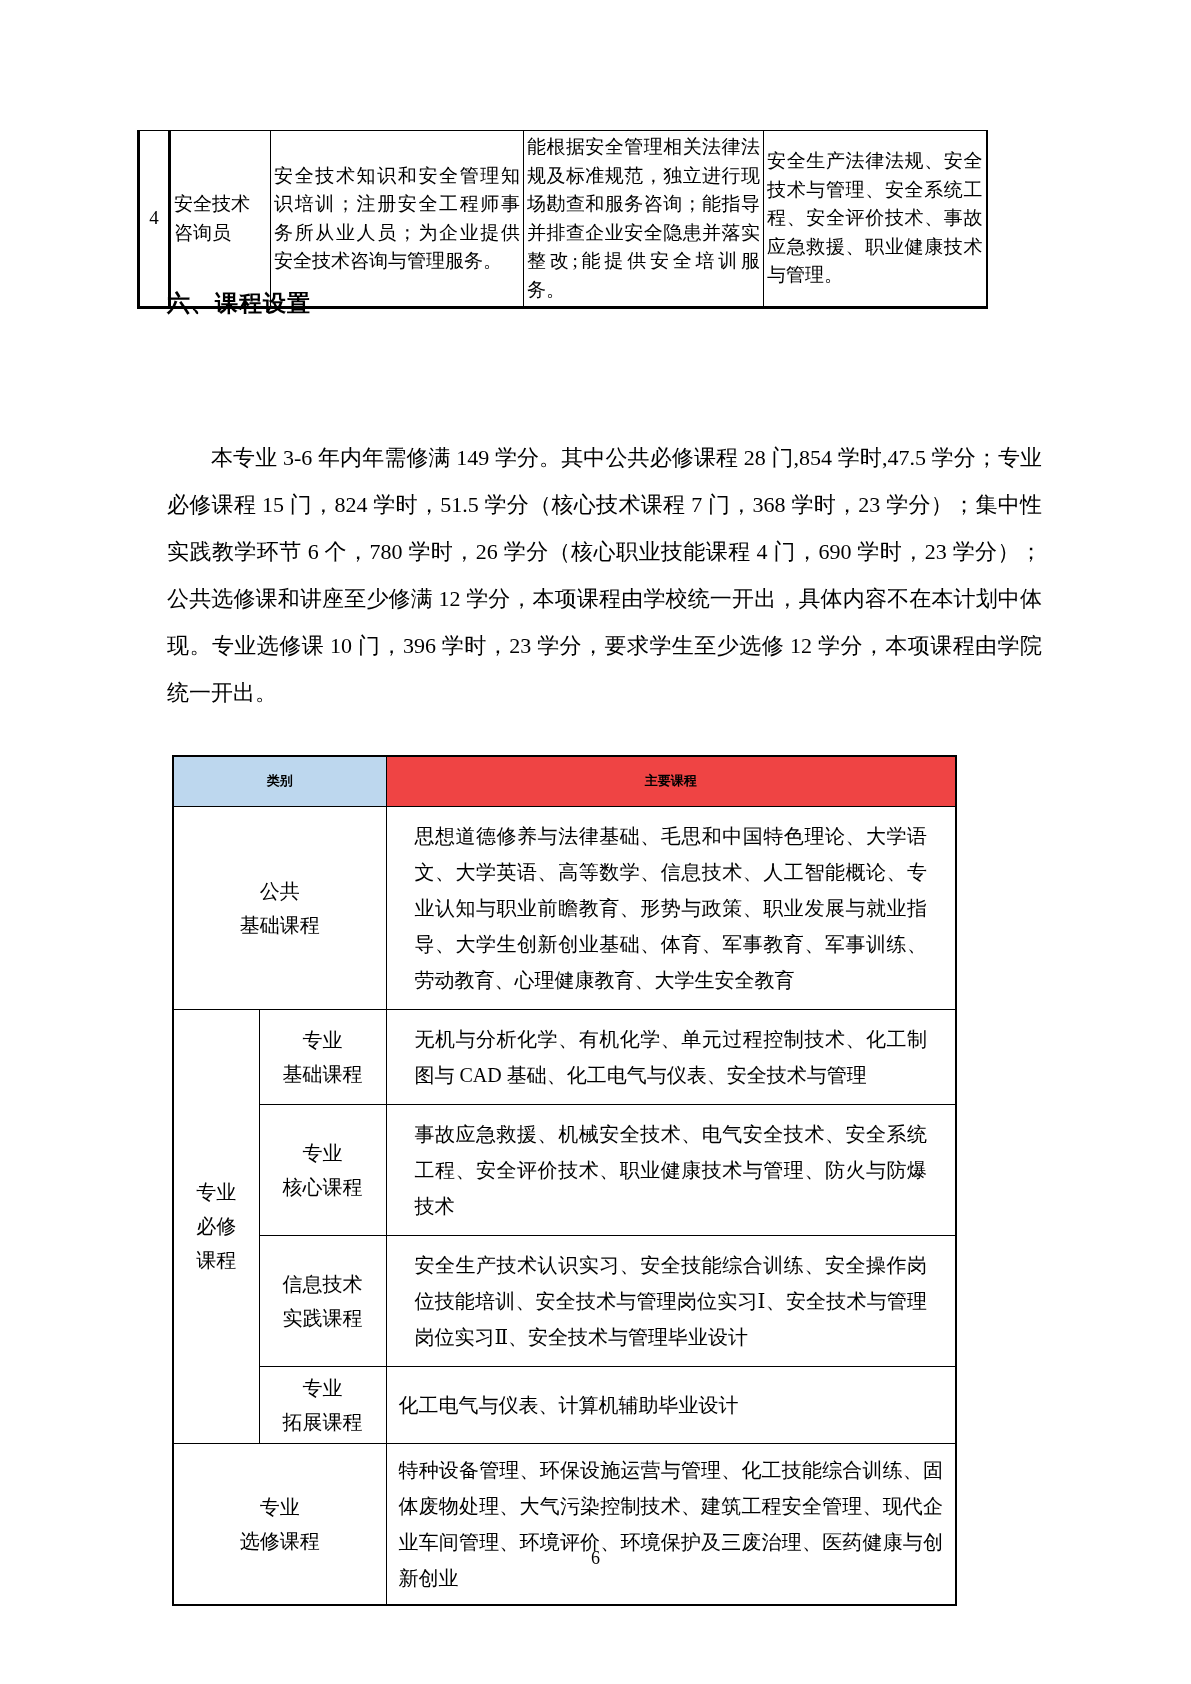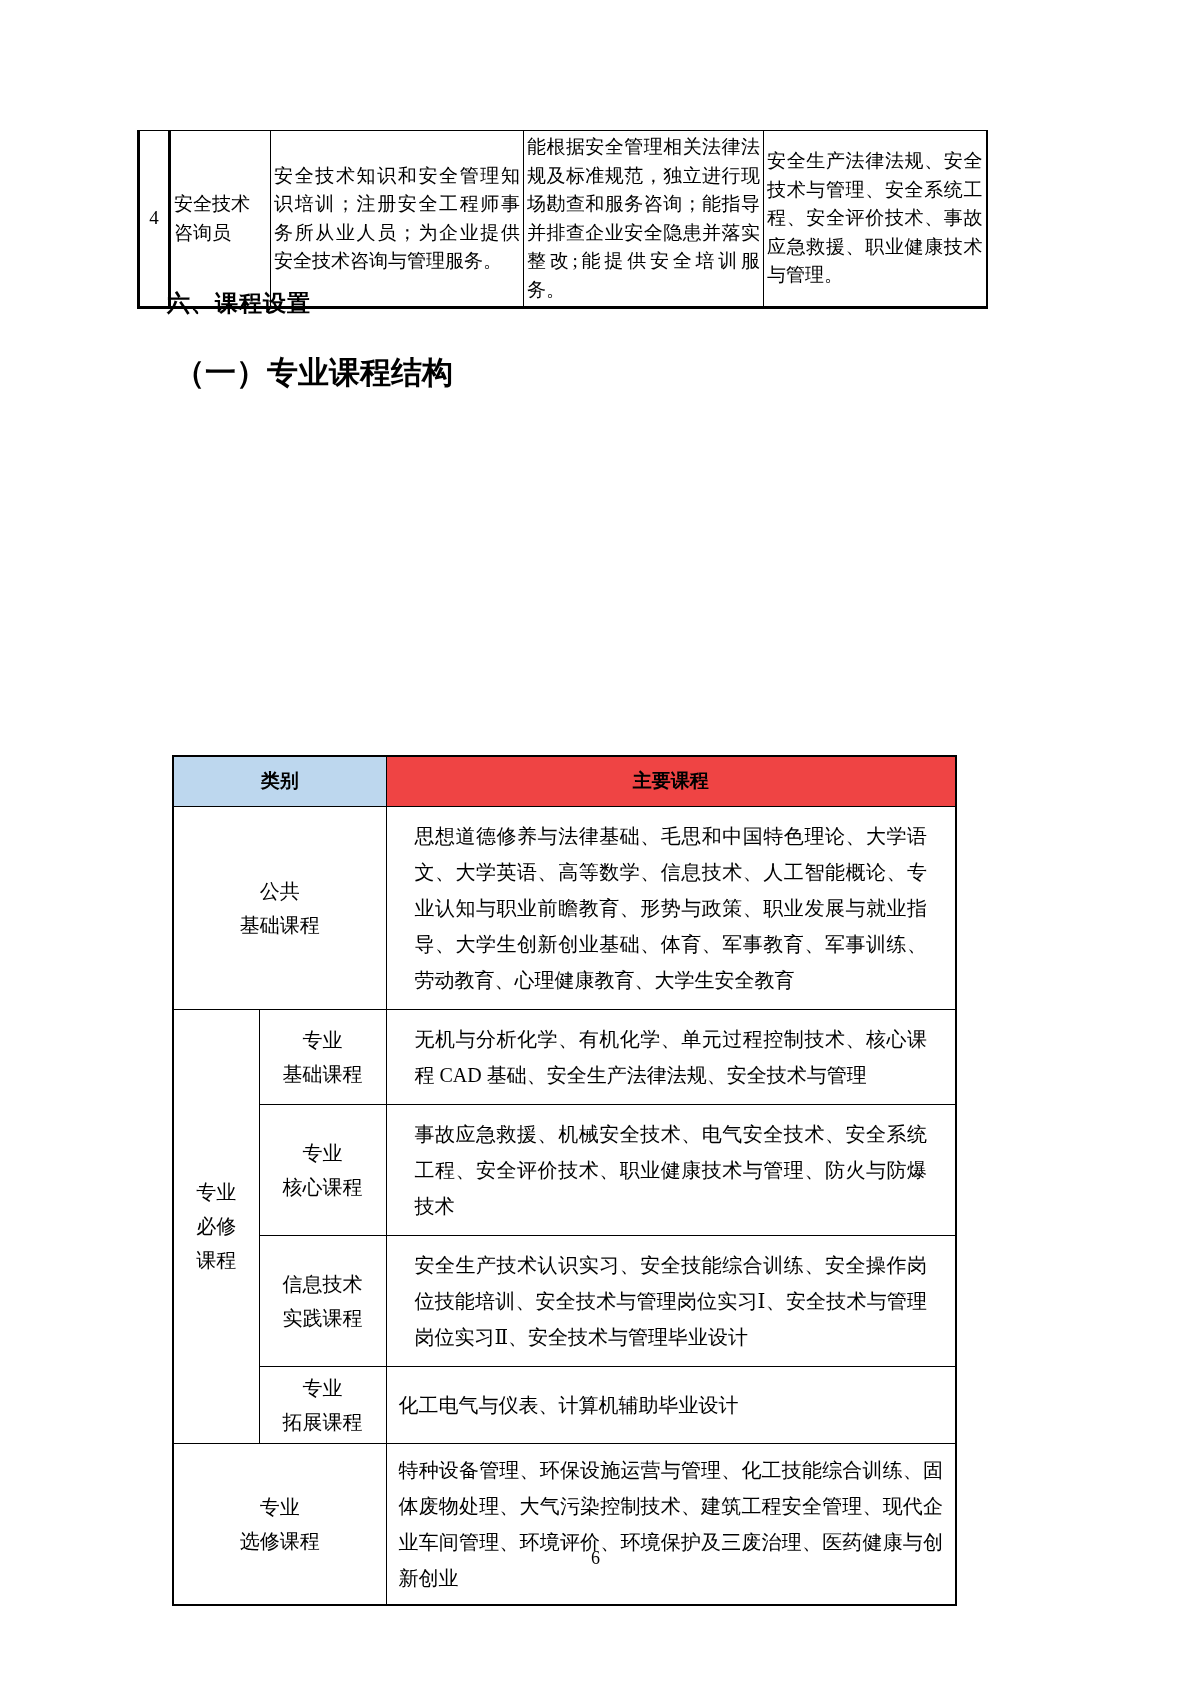--- a/index.html
+++ b/index.html
@@ -80,21 +80,21 @@
   .course-table {
     position: absolute;
     left: 172px;
     top: 755px;
     width: 783px;
     border: 2px solid #000;
   }
   .course-table th, .course-table td { border: 1px solid #000; }
   .course-table th {
     height: 50px;
-    font-size: 19px;
+    font-size: 13px;
     font-weight: bold;
     font-family: "Liberation Sans", "DejaVu Sans", sans-serif;
     text-align: center;
     vertical-align: middle;
   }
   .course-table td.lbl {
     font-size: 20px;
     line-height: 34px;
     text-align: center;
     vertical-align: middle;
@@ -140,22 +140,22 @@
         <td class="idx">4</td>
         <td>安全技术咨询员</td>
         <td class="just">安全技术知识和安全管理知识培训；注册安全工程师事务所从业人员；为企业提供安全技术咨询与管理服务。</td>
         <td class="just">能根据安全管理相关法律法规及标准规范，独立进行现场勘查和服务咨询；能指导并排查企业安全隐患并落实整改;能提供安全培训服务。</td>
         <td class="just">安全生产法律法规、安全技术与管理、安全系统工程、安全评价技术、事故应急救援、职业健康技术与管理。</td>
       </tr>
     </tbody>
   </table>
 
   <div class="sec-heading">六、课程设置</div>
-  <div class="sub-heading">（一）专业课程结构</div>
-
+
+  <p class="intro">本专业 3-6 年内年需修满 149 学分。其中公共必修课程 28 门,854 学时,47.5 学分；专业必修课程 15 门，824 学时，51.5 学分（核心技术课程 7 门，368 学时，23 学分）；集中性实践教学环节 6 个，780 学时，26 学分（核心职业技能课程 4 门，690 学时，23 学分）；公共选修课和讲座至少修满 12 学分，本项课程由学校统一开出，具体内容不在本计划中体现。专业选修课 10 门，396 学时，23 学分，要求学生至少选修 12 学分，本项课程由学院统一开出。</p>
 
   <table class="course-table">
     <colgroup>
       <col style="width:86px">
       <col style="width:127px">
       <col style="width:570px">
     </colgroup>
     <tbody>
       <tr class="hdr">
         <th colspan="2" style="background: rgb(189, 215, 238);">类别</th>
@@ -164,21 +164,21 @@
       <tr>
         <td colspan="2" class="lbl">公共
 基础课程</td>
         <td class="courses">思想道德修养与法律基础、毛思和中国特色理论、大学语文、大学英语、高等数学、信息技术、人工智能概论、专业认知与职业前瞻教育、形势与政策、职业发展与就业指导、大学生创新创业基础、体育、军事教育、军事训练、劳动教育、心理健康教育、大学生安全教育</td>
       </tr>
       <tr>
         <td rowspan="4" class="lbl">专业
 必修课程</td>
         <td class="lbl">专业
 基础课程</td>
-        <td class="courses">无机与分析化学、有机化学、单元过程控制技术、核心课程 CAD 基础、安全生产法律法规、安全技术与管理</td>
+        <td class="courses">无机与分析化学、有机化学、单元过程控制技术、化工制图与 CAD 基础、化工电气与仪表、安全技术与管理</td>
       </tr>
       <tr>
         <td class="lbl">专业
 核心课程</td>
         <td class="courses">事故应急救援、机械安全技术、电气安全技术、安全系统工程、安全评价技术、职业健康技术与管理、防火与防爆技术</td>
       </tr>
       <tr>
         <td class="lbl">信息技术
 实践课程</td>
         <td class="courses">安全生产技术认识实习、安全技能综合训练、安全操作岗位技能培训、安全技术与管理岗位实习Ⅰ、安全技术与管理岗位实习Ⅱ、安全技术与管理毕业设计</td>

